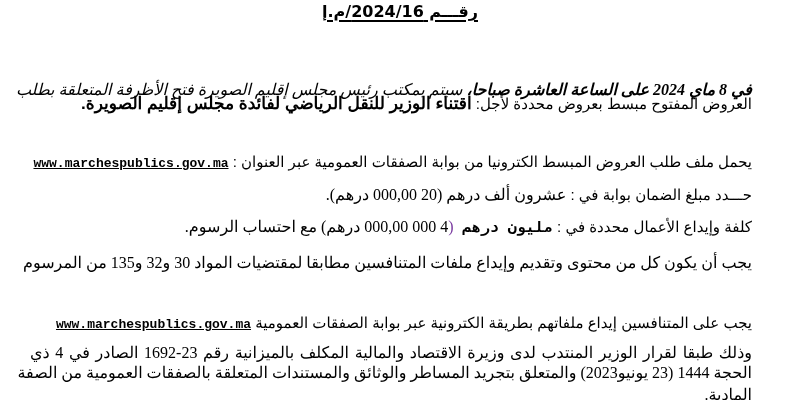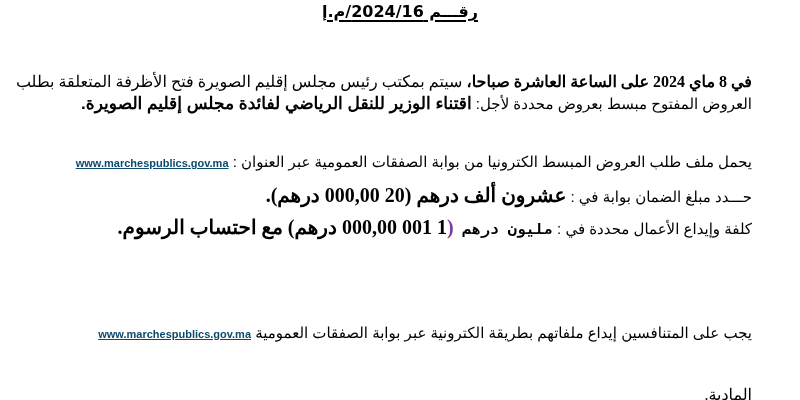--- a/index.html
+++ b/index.html
@@ -4,55 +4,64 @@
   <style>
     html, body { margin:0; padding:0; background:#ffffff; }
     body { width:800px; height:400px; overflow:hidden; position:relative; font-family:"Liberation Serif", serif; color:#000; }
     .doc { position:absolute; left:0; top:0; width:800px; height:400px; }
     .title { position:absolute; left:0; width:800px; top:2px; text-align:center; font-family:"DejaVu Sans", sans-serif; font-weight:bold; font-size:16px; }
     .title span { text-decoration:underline; text-decoration-thickness:2px; text-underline-offset:3px; }
     .line { position:absolute; right:48px; left:30px; direction:rtl; text-align:right; white-space:nowrap; font-family:"Liberation Sans", sans-serif; font-size:15px; line-height:20px; }
     .justify { text-align:justify; text-align-last:justify; }
     .b { font-weight:bold;font-family:Liberation Mono, monospace; }
     .bbig { font-weight:bold; font-size:17px; }
-    .bser { font-family:"Liberation Serif", serif; font-weight:bold; font-size:20px; }
+    .bser { font-family:"Liberation Serif", serif; font-weight:normal; font-size:16px; }
     .ser { font-family:"Liberation Serif", serif; font-size:16px; }
-    a.link { color:#0c4a6e; font-family:Liberation Sans, sans-serif; font-weight:bold; font-size:11px; text-decoration:underline; direction:ltr; unicode-bidi:embed; }
+    a.link { color:#000000; font-family:Liberation Mono, monospace; font-weight:bold; font-size:13px; text-decoration:underline; direction:ltr; unicode-bidi:embed; }
     .purple { color:#7a3aa0; }
   </style>
 </head>
 <body>
 
 <div class="doc">
 
   <div class="title">
     <span>رقـــم 2024/16/م.إ</span>
   </div>
 
-  <div class="line justify" style="top:72px;">
+  <div class="line justify" style="top:80px;font-style:italic;">
     <span class="b ser">في 8 ماي 2024 على الساعة العاشرة صباحا،</span><span class="ser"> سيتم بمكتب رئيس مجلس إقليم الصويرة فتح الأظرفة المتعلقة بطلب</span>
   </div>
   <div class="line" style="top:94px;">
     <span>العروض المفتوح مبسط بعروض محددة لأجل: </span><span class="bbig">اقتناء الوزير للنقل الرياضي لفائدة مجلس إقليم الصويرة.</span>
   </div>
 
   <div class="line" style="top:152px;">
     <span>يحمل ملف طلب العروض المبسط الكترونيا من بوابة الصفقات العمومية عبر العنوان : </span><a class="link" href="#">www.marchespublics.gov.ma</a>
   </div>
 
   <div class="line" style="top:185px;">
     <span>حـــدد مبلغ الضمان بوابة في : </span><span class="bser">عشرون ألف درهم (20 000,00 درهم).</span>
   </div>
 
   <div class="line" style="top:217px;">
-    <span>كلفة وإيداع الأعمال محددة في : </span><span class="b">مليون درهم </span><span class="bser purple">(</span><span class="bser">1 001 000,00 درهم) مع احتساب الرسوم.</span>
+    <span>كلفة وإيداع الأعمال محددة في : </span><span class="b">مليون درهم </span><span class="bser purple">(</span><span class="bser">4 000 000,00 درهم) مع احتساب الرسوم.</span>
   </div>
 
+  <div class="line justify" style="top:253px;">
+    <span class="ser">يجب أن يكون كل من محتوى وتقديم وإيداع ملفات المتنافسين مطابقا لمقتضيات المواد 30 و32 و135 من المرسوم</span>
+  </div>
 
-  <div class="line" style="top:313px;margin-top:10px;">
+  <div class="line" style="top:313px;">
     <span>يجب على المتنافسين إيداع ملفاتهم بطريقة الكترونية عبر بوابة الصفقات العمومية </span><a class="link" href="#">www.marchespublics.gov.ma</a>
   </div>
 
+  <div class="line justify" style="top:343px;">
+    <span class="ser">وذلك طبقا لقرار الوزير المنتدب لدى وزيرة الاقتصاد والمالية المكلف بالميزانية رقم 23-1692 الصادر في 4 ذي</span>
+  </div>
+  <div class="line justify" style="top:363px;">
+    <span class="ser">الحجة 1444 (23 يونيو2023) والمتعلق بتجريد المساطر والوثائق والمستندات المتعلقة بالصفقات العمومية من الصفة</span>
+  </div>
   <div class="line" style="top:385px;">
     <span class="ser">المادية.</span>
   </div>
 
 </div>
 
 </body></html>

